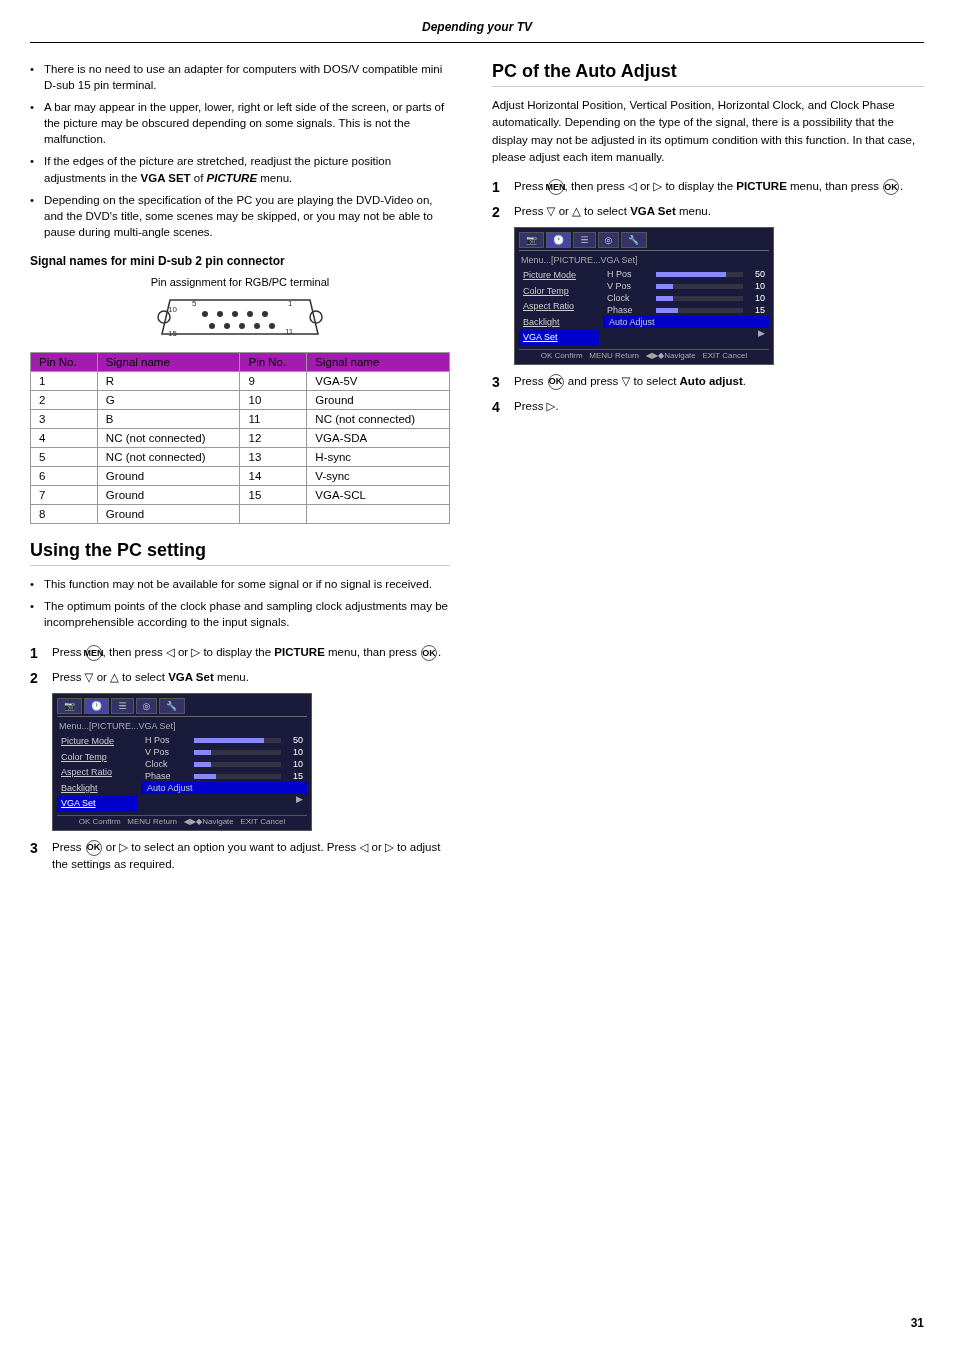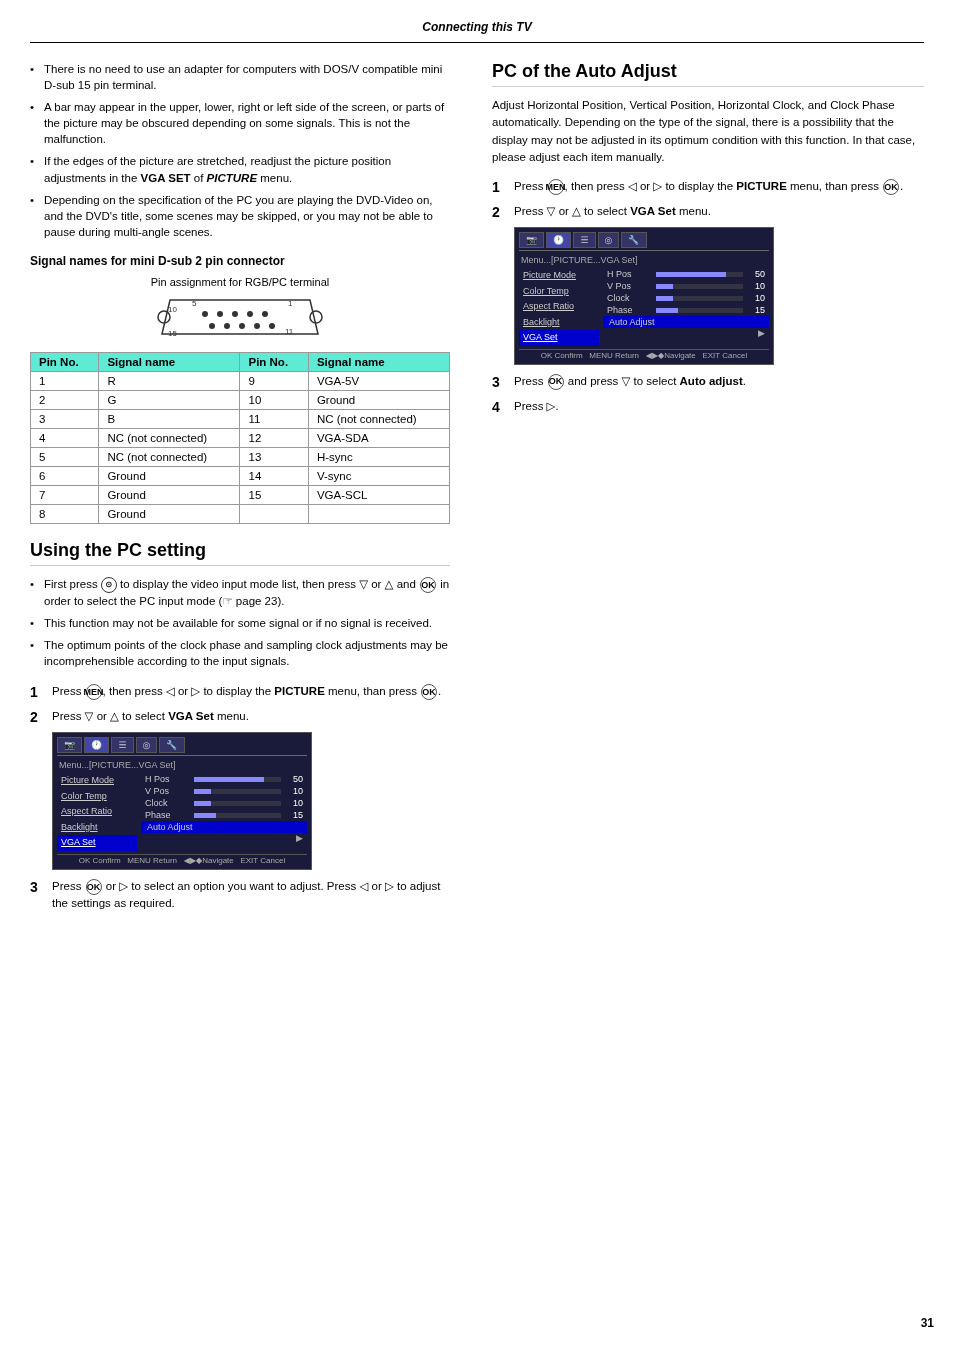--- a/index.html
+++ b/index.html
@@ -73,22 +73,22 @@
       border-collapse: collapse;
       font-size: 11.5px;
       margin-bottom: 16px;
     }
     table.pin-table th, table.pin-table td {
       border: 1px solid #999;
       padding: 3px 8px;
       text-align: left;
     }
     table.pin-table th {
-      font-weight: bold;
-      background: #5eead4;
+      font-weight: normal;
+      background: #a21caf;
     }
     .section-heading-large {
       font-size: 18px;
       font-weight: bold;
       color: #000;
       border-bottom: 1px solid #ccc;
       margin-bottom: 10px;
       padding-bottom: 4px;
     }
     .section-heading-medium {
@@ -224,21 +224,21 @@
       font-size: 8px;
       color: #aaa;
       border-top: 1px solid #555;
       margin-top: 3px;
       padding-top: 1px;
       text-align: center;
     }
     .page-number {
       position: absolute;
       bottom: 20px;
-      right: 20px;
+      right: 30px;
       font-size: 12px;
       font-weight: bold;
     }
     .connector-svg {
       display: block;
       margin: 4px auto;
     }
     .inline-icon {
       display: inline-block;
       width: 16px;
@@ -251,21 +251,21 @@
       font-weight: bold;
       vertical-align: middle;
     }
   </style>
 </head>
 <body>
 
 <div class="page">
 
   <div class="header">
-    <span>Connecting this TV</span>
+    <span>Depending your TV</span>
   </div>
 
   <div class="two-col">
 
     <div class="left-col">
 
       <ul class="bullet-list">
         <li>There is no need to use an adapter for computers with DOS/V compatible mini D-sub 15 pin terminal.</li>
         <li>A bar may appear in the upper, lower, right or left side of the screen, or parts of the picture may be obscured depending on some signals. This is not the malfunction.</li>
         <li>If the edges of the picture are stretched, readjust the picture position adjustments in the <strong>VGA SET</strong> of <strong><em>PICTURE</em></strong> menu.</li>
@@ -361,21 +361,20 @@
               <td>Ground</td>
               <td></td>
               <td></td>
             </tr>
         </tbody>
       </table>
 
       <div class="section-heading-large">Using the PC setting</div>
 
       <ul class="bullet-list">
-        <li>First press <span class="inline-icon">⊙</span> to display the video input mode list, then press ▽ or △ and <kbd>OK</kbd> in order to select the PC input mode (☞ page 23).</li>
         <li>This function may not be available for some signal or if no signal is received.</li>
         <li>The optimum points of the clock phase and sampling clock adjustments may be incomprehensible according to the input signals.</li>
       </ul>
 
 
       <ol class="step-list">
         <li>
           <span class="step-num">1</span>
           Press <kbd>MEN</kbd>, then press ◁ or ▷ to display the <strong>PICTURE</strong> menu, than press <kbd>OK</kbd>.
         </li>

